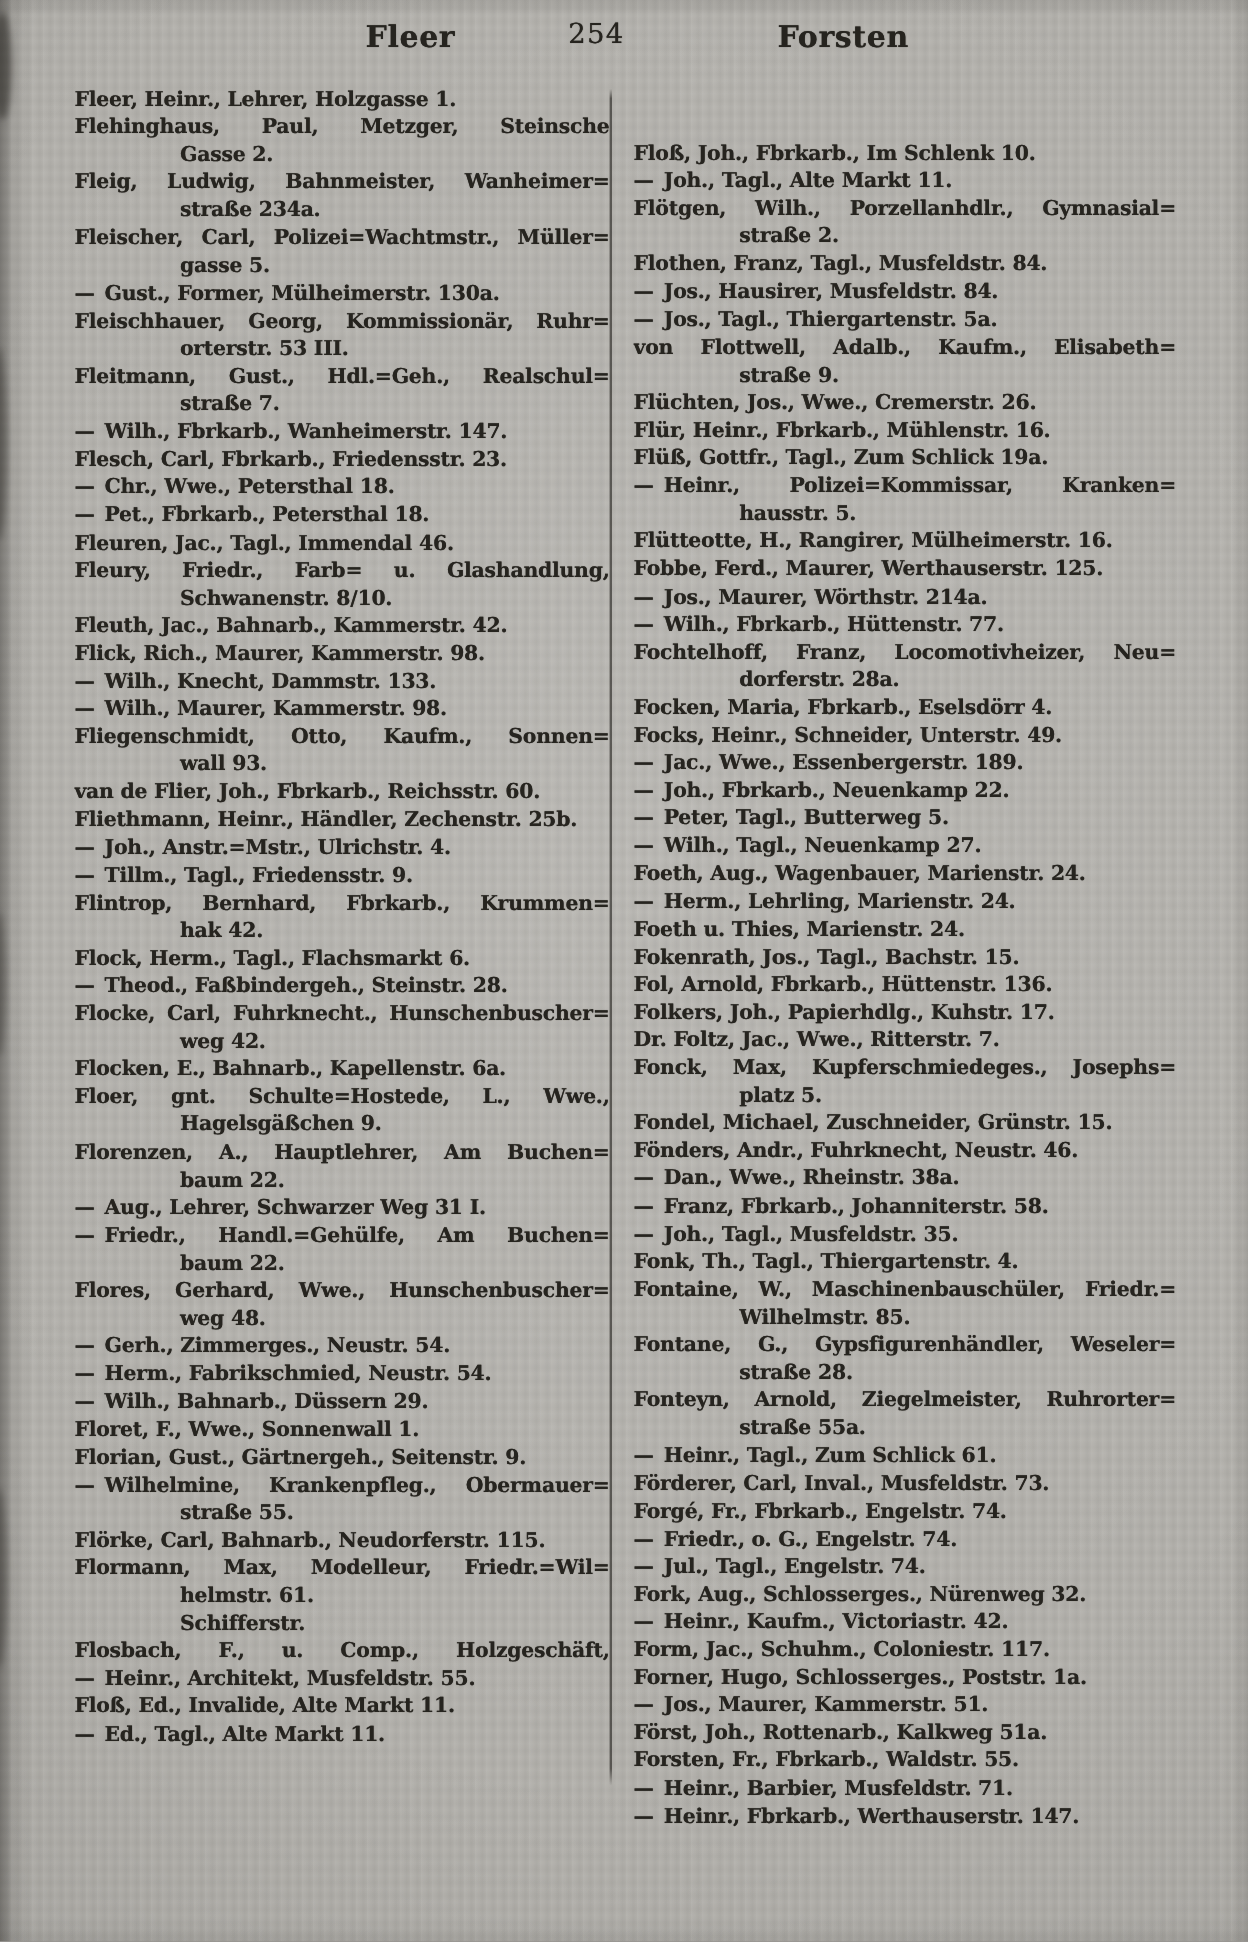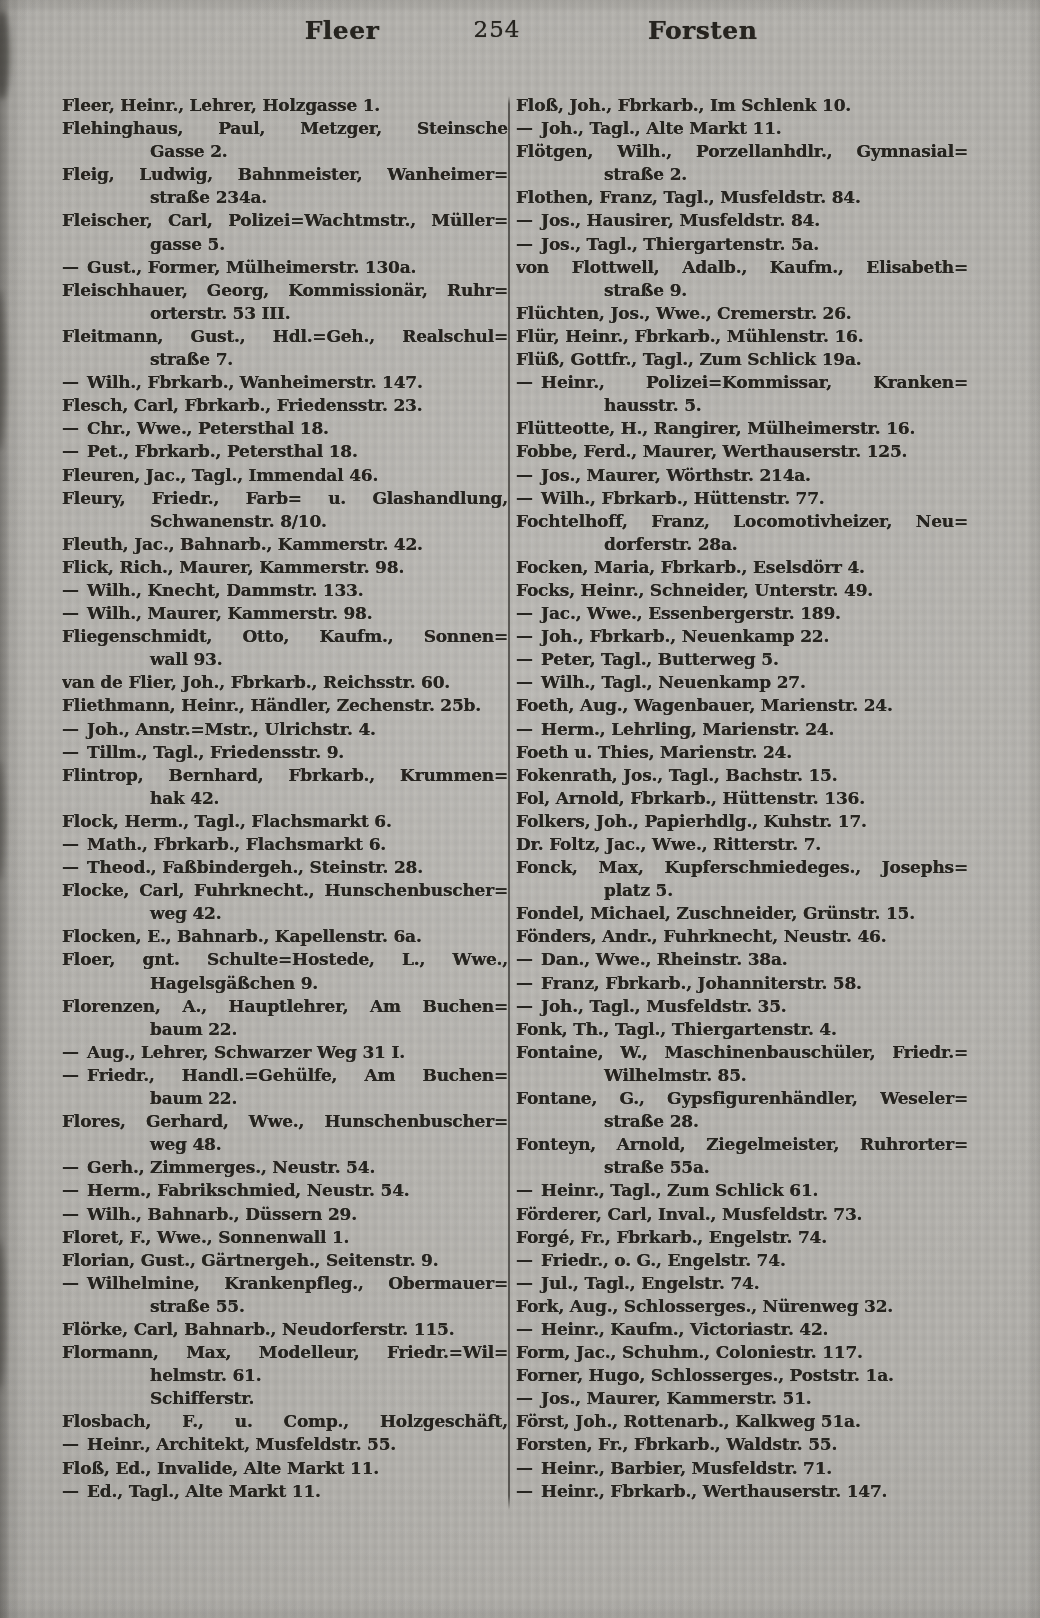--- a/index.html
+++ b/index.html
@@ -56,40 +56,40 @@
     font-size: 25px;
     letter-spacing: 0.5px;
     text-shadow: 0 0 0.7px rgba(25,22,18,0.8);
   }
   .hdr-left  { left: 272px; width: 140px; text-align: center; }
   .hdr-num   { left: 452px; width: 90px;  text-align: center; font-size: 23px; font-weight: normal; letter-spacing: 1px; }
   .hdr-right { left: 648px; width: 170px; text-align: left; }
 
   .columns {
     position: absolute;
-    top: 94px;
+    top: 72px;
     left: 62px;
     width: 920px;
     display: flex;
   }
   .col {
     font-weight: bold;
     font-size: 17px;
     line-height: 23.1px;
     letter-spacing: -0.2px;
     text-shadow: 0 0 0.6px rgba(25,22,18,0.75);
   }
   .col-left  { width: 446px; }
   .divider {
     width: 2px;
     margin: 2px 0 0 0;
     background: linear-gradient(180deg, rgba(30,28,24,0.0) 0px, rgba(30,28,24,0.6) 8px, rgba(30,28,24,0.6) calc(100% - 14px), rgba(30,28,24,0.0) 100%);
     height: 1414px;
   }
-  .col-right { width: 452px; padding-left: 6px; }
+  .col-right { width: 452px; padding-left: 18px; margin-top: 45px; }
 
   .entry { margin: 0; }
   .line {
     white-space: nowrap;
     overflow: hidden;
   }
   .line.just {
     text-align: justify;
     text-align-last: justify;
   }
@@ -187,23 +187,20 @@
           <div class="line">— Tillm., Tagl., Friedensstr. 9.</div>
         </div>
         <div class="entry">
           <div class="line just">Flintrop, Bernhard, Fbrkarb., Krummen=</div>
           <div class="line cont">hak 42.</div>
         </div>
         <div class="entry">
           <div class="line">Flock, Herm., Tagl., Flachsmarkt 6.</div>
         </div>
         <div class="entry">
-          <div class="line">— Math., Fbrkarb., Flachsmarkt 6.</div>
-        </div>
-        <div class="entry">
           <div class="line">— Theod., Faßbindergeh., Steinstr. 28.</div>
         </div>
         <div class="entry">
           <div class="line just">Flocke, Carl, Fuhrknecht., Hunschenbuscher=</div>
           <div class="line cont">weg 42.</div>
         </div>
         <div class="entry">
           <div class="line">Flocken, E., Bahnarb., Kapellenstr. 6a.</div>
         </div>
         <div class="entry">

